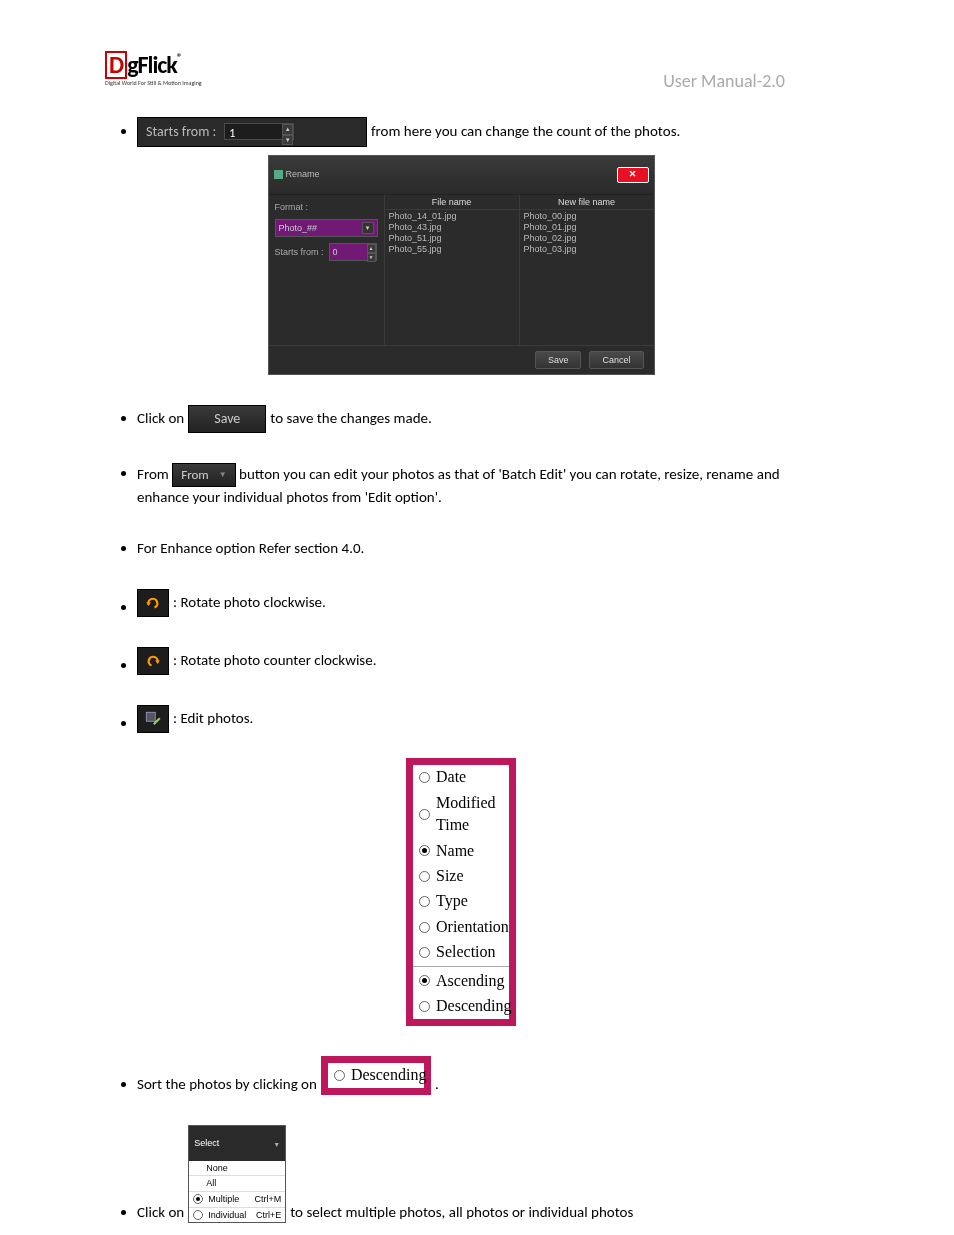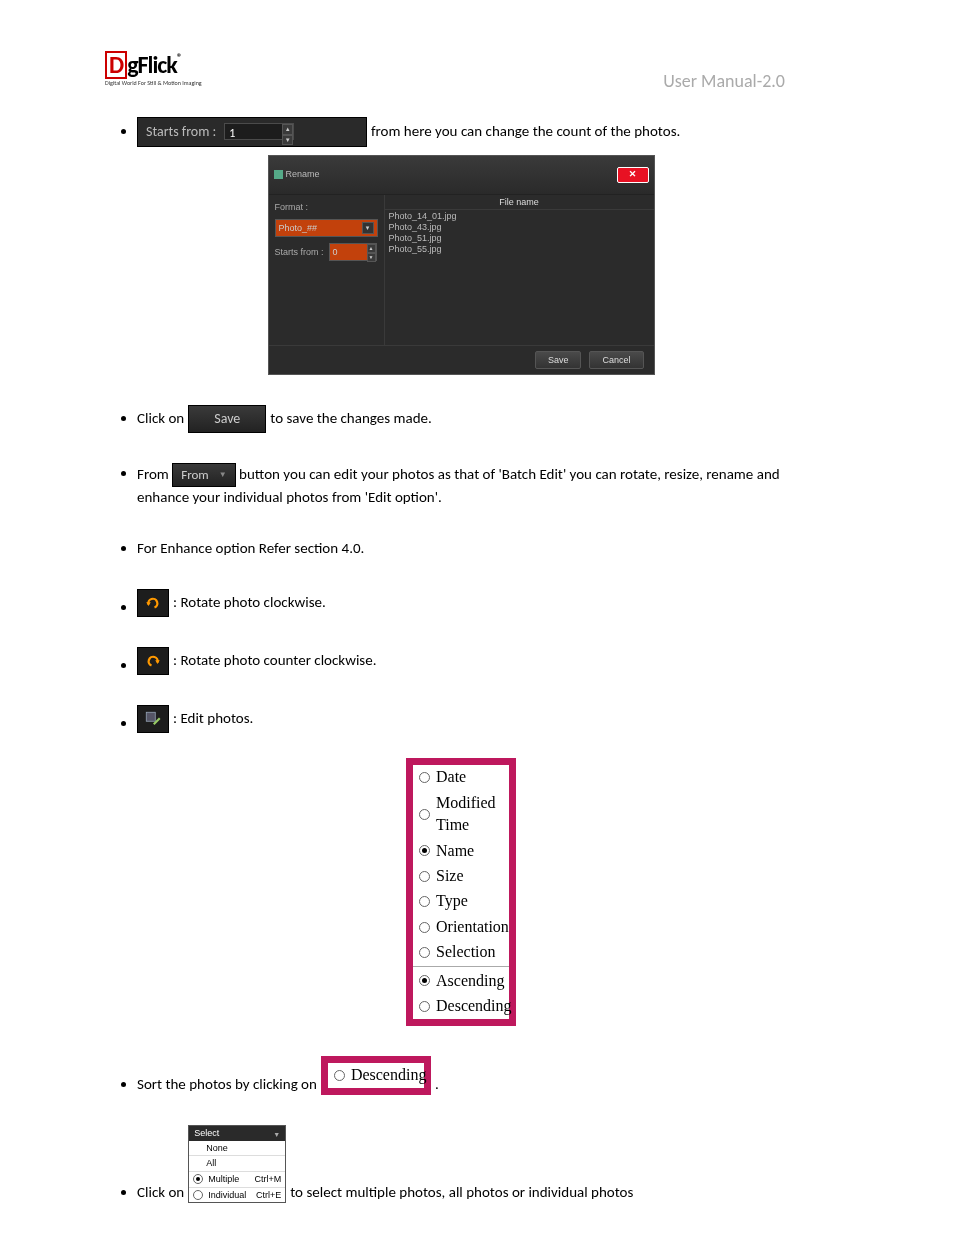--- a/index.html
+++ b/index.html
@@ -20,21 +20,21 @@
   .startsfrom-chip .numbox { background: #1d1d1d; color: #fff; border: 1px solid #4b4b4b; width: 70px; height: 17px; font-size: 12px; padding: 1px 4px; box-sizing: border-box; position: relative; text-align: left; }
   .spinner { position: absolute; right: 0; top: 0; bottom: 0; width: 11px; display: flex; flex-direction: column; }
   .spinner div { flex: 1; background: #3a3a3a; border: 1px solid #555; font-size: 6px; color: #ccc; display: flex; align-items: center; justify-content: center; }
   
   .rename-dialog { width: 385px; margin: 8px auto 30px auto; border: 1px solid #555; background: #2b2b2b; color: #bbb; font-size: 9px; font-family: Tahoma, Arial, sans-serif; }
   .rd-title { background: linear-gradient(#3a3a3a,#2a2a2a); display: flex; justify-content: space-between; align-items: center; padding: 11px 5px; border-bottom: 1px solid #222; }
   .rd-title .x { background: #e81123; color: #fff; width: 30px; height: 14px; border-radius: 2px; display: flex; align-items: center; justify-content: center; font-size: 9px; font-weight: bold; border: 1px solid #fff; }
   .rd-body { display: flex; height: 150px; }
   .rd-left { width: 115px; padding: 6px 6px; box-sizing: border-box; display: flex; flex-direction: column; gap: 6px; }
   .rd-left-label { color: #aaa; }
-  .rd-input { background: #c2410c; border: 1px solid #555; color: #ccc; padding: 1px 3px; display: flex; justify-content: space-between; align-items: center; height: 14px; font-size: 9px; }
+  .rd-input { background: #701a75; border: 1px solid #555; color: #ccc; padding: 1px 3px; display: flex; justify-content: space-between; align-items: center; height: 14px; font-size: 9px; }
   .rd-dd-arrow { background: #333; border: 1px solid #555; width: 10px; height: 10px; display: flex; align-items: center; justify-content: center; font-size: 7px; }
   .rd-starts-row { display: flex; align-items: center; gap: 5px; }
   .rd-starts-row .rd-input { width: 40px; position: relative; }
   .rd-right { flex: 1; display: flex; }
   .rd-col { flex: 1; border-left: 1px solid #3a3a3a; }
   .rd-col-head { text-align: center; border-bottom: 1px solid #3a3a3a; padding: 1px 0; color: #ddd; }
   .rd-col-body { padding: 1px 4px; line-height: 1.2; }
   .rd-footer { display: flex; justify-content: flex-end; gap: 8px; padding: 5px 10px; background: #2b2b2b; border-top: 1px solid #3a3a3a; }
   .rd-btn { background: linear-gradient(#4a4a4a,#333); border: 1px solid #555; color: #ddd; padding: 2px 12px; font-size: 9px; border-radius: 2px; }
   
@@ -46,21 +46,21 @@
   .icon-box { width: 30px; height: 26px; border: 1px solid #000; background: #1d1d1d; display: inline-flex; align-items: center; justify-content: center; }
   .icon-box svg { width: 18px; height: 18px; }
   
   .sort-menu { width: 96px; border: 7px solid #be185d; background: #fff; font-size: 16px; font-family: Liberation Serif, serif; }
   .sort-menu .row { display: flex; align-items: center; gap: 6px; padding: 1.5px 6px; }
   .sort-menu hr { border: none; border-top: 1px solid #aaa; margin: 1px 0; }
   .sort-menu .radio { width: 9px; height: 9px; border: 1px solid #666; border-radius: 50%; display: flex; align-items: center; justify-content: center; flex: 0 0 9px; }
   .sort-menu .radio.checked::after { content: ""; width: 5px; height: 5px; background: #000; border-radius: 50%; }
   
   .select-menu { width: 96px; border: 1px solid #555; background: #fff; font-size: 9px; font-family: Tahoma, Arial, sans-serif; }
-  .select-header { background: #2a2a2a; color: #fff; padding: 1px 5px; display: flex; justify-content: space-between; align-items: flex-end; }
+  .select-header { background: #2a2a2a; color: #fff; padding: 11px 5px; display: flex; justify-content: space-between; align-items: flex-end; }
   .select-header .tri { font-size: 7px; color: #aaa; }
   .select-body .srow { display: flex; align-items: center; padding: 1px 4px; gap: 5px; border-top: 1px solid #ddd; }
   .select-body .srow:first-child { border-top: none; }
   .select-body .label { flex: 1; }
   .select-body .radio { width: 8px; height: 8px; border: 1px solid #666; border-radius: 50%; display: flex; align-items: center; justify-content: center; flex: 0 0 8px; }
   .select-body .radio.checked::after { content: ""; width: 4px; height: 4px; background: #000; border-radius: 50%; }
   .centered-block { text-align: center; }
   .li-flex { display: flex; align-items: flex-end; flex-wrap: wrap; gap: 4px; }
   .li-inline-start { display: flex; align-items: center; flex-wrap: wrap; gap: 4px; }
 </style>
@@ -125,20 +125,29 @@
           <div class="rd-right">
             <div class="rd-col">
               <div class="rd-col-head">File name</div>
               <div class="rd-col-body">
                 <div>Photo_14_01.jpg</div>
                 <div>Photo_43.jpg</div>
                 <div>Photo_51.jpg</div>
                 <div>Photo_55.jpg</div>
               </div>
             </div>
+            <div class="rd-col">
+              <div class="rd-col-head">New file name</div>
+              <div class="rd-col-body">
+                <div>Photo_00.jpg</div>
+                <div>Photo_01.jpg</div>
+                <div>Photo_02.jpg</div>
+                <div>Photo_03.jpg</div>
+              </div>
+            </div>
           </div>
         </div>
         <div class="rd-footer">
           <span class="rd-btn">Save</span>
           <span class="rd-btn">Cancel</span>
         </div>
       </div>
     </li>
 
     <li>

